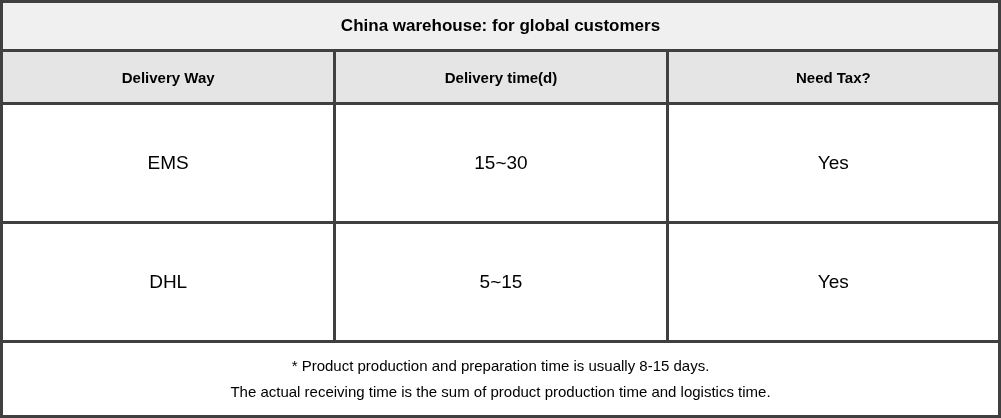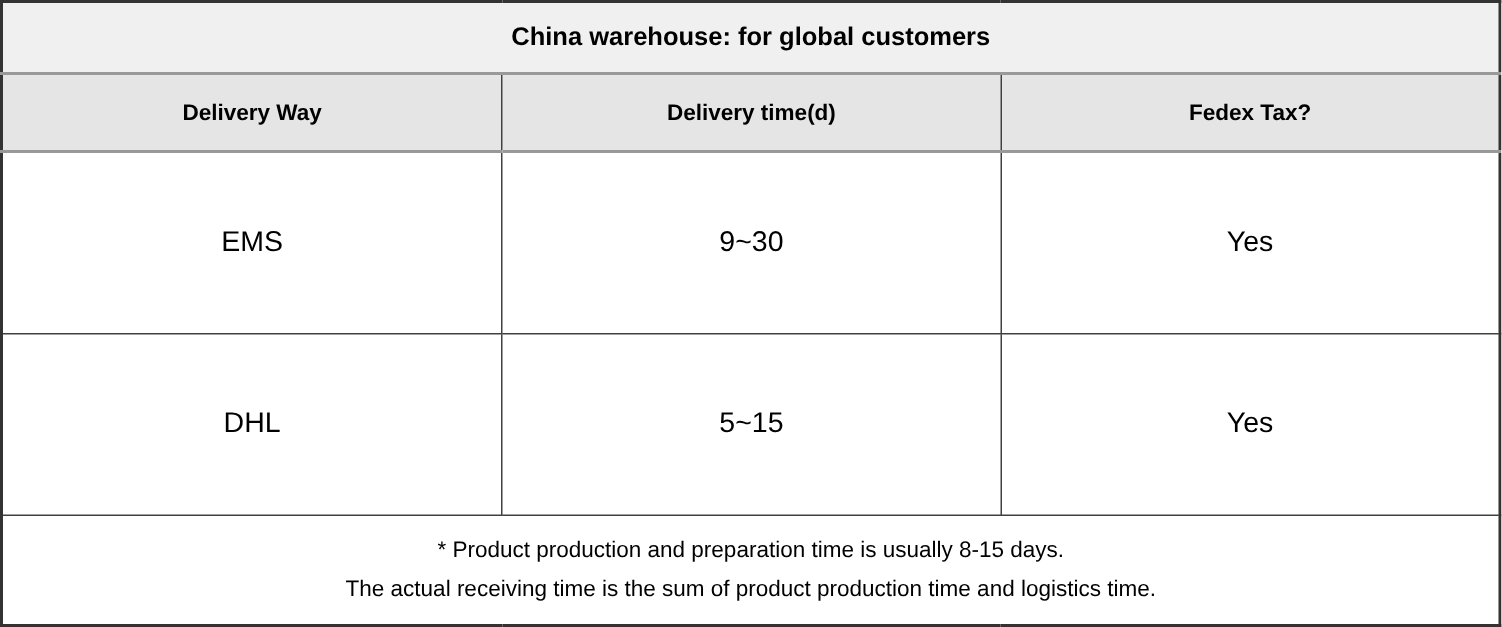--- a/index.html
+++ b/index.html
@@ -18,21 +18,21 @@
   table.delivery-table {
     width: 1001px;
     height: 418px;
     border-collapse: collapse;
     table-layout: fixed;
     box-sizing: border-box;
     border: 2px solid #333333;
   }
   table.delivery-table th,
   table.delivery-table td {
-    border: 1px solid #404040;
+    border: 3px solid #404040;
     text-align: center;
     vertical-align: middle;
     padding: 0;
     background: #ffffff;
   }
   tr.title-row th {
     background: #f0f0f0;
     font-size: 17px;
     font-weight: bold;
     height: 46px;
@@ -69,27 +69,27 @@
       <col style="width: 33.3%">
       <col style="width: 33.3%">
     </colgroup>
     <thead>
       <tr class="title-row">
         <th colspan="3">China warehouse: for global customers</th>
       </tr>
       <tr class="header-row">
         <th>Delivery Way</th>
         <th>Delivery time(d)</th>
-        <th>Fedex Tax?</th>
+        <th>Need Tax?</th>
       </tr>
     </thead>
     <tbody>
       <tr>
         <td>EMS</td>
-        <td>9~30</td>
+        <td>15~30</td>
         <td>Yes</td>
       </tr>
       <tr>
         <td>DHL</td>
         <td>5~15</td>
         <td>Yes</td>
       </tr>
     </tbody>
     <tfoot>
       <tr>

